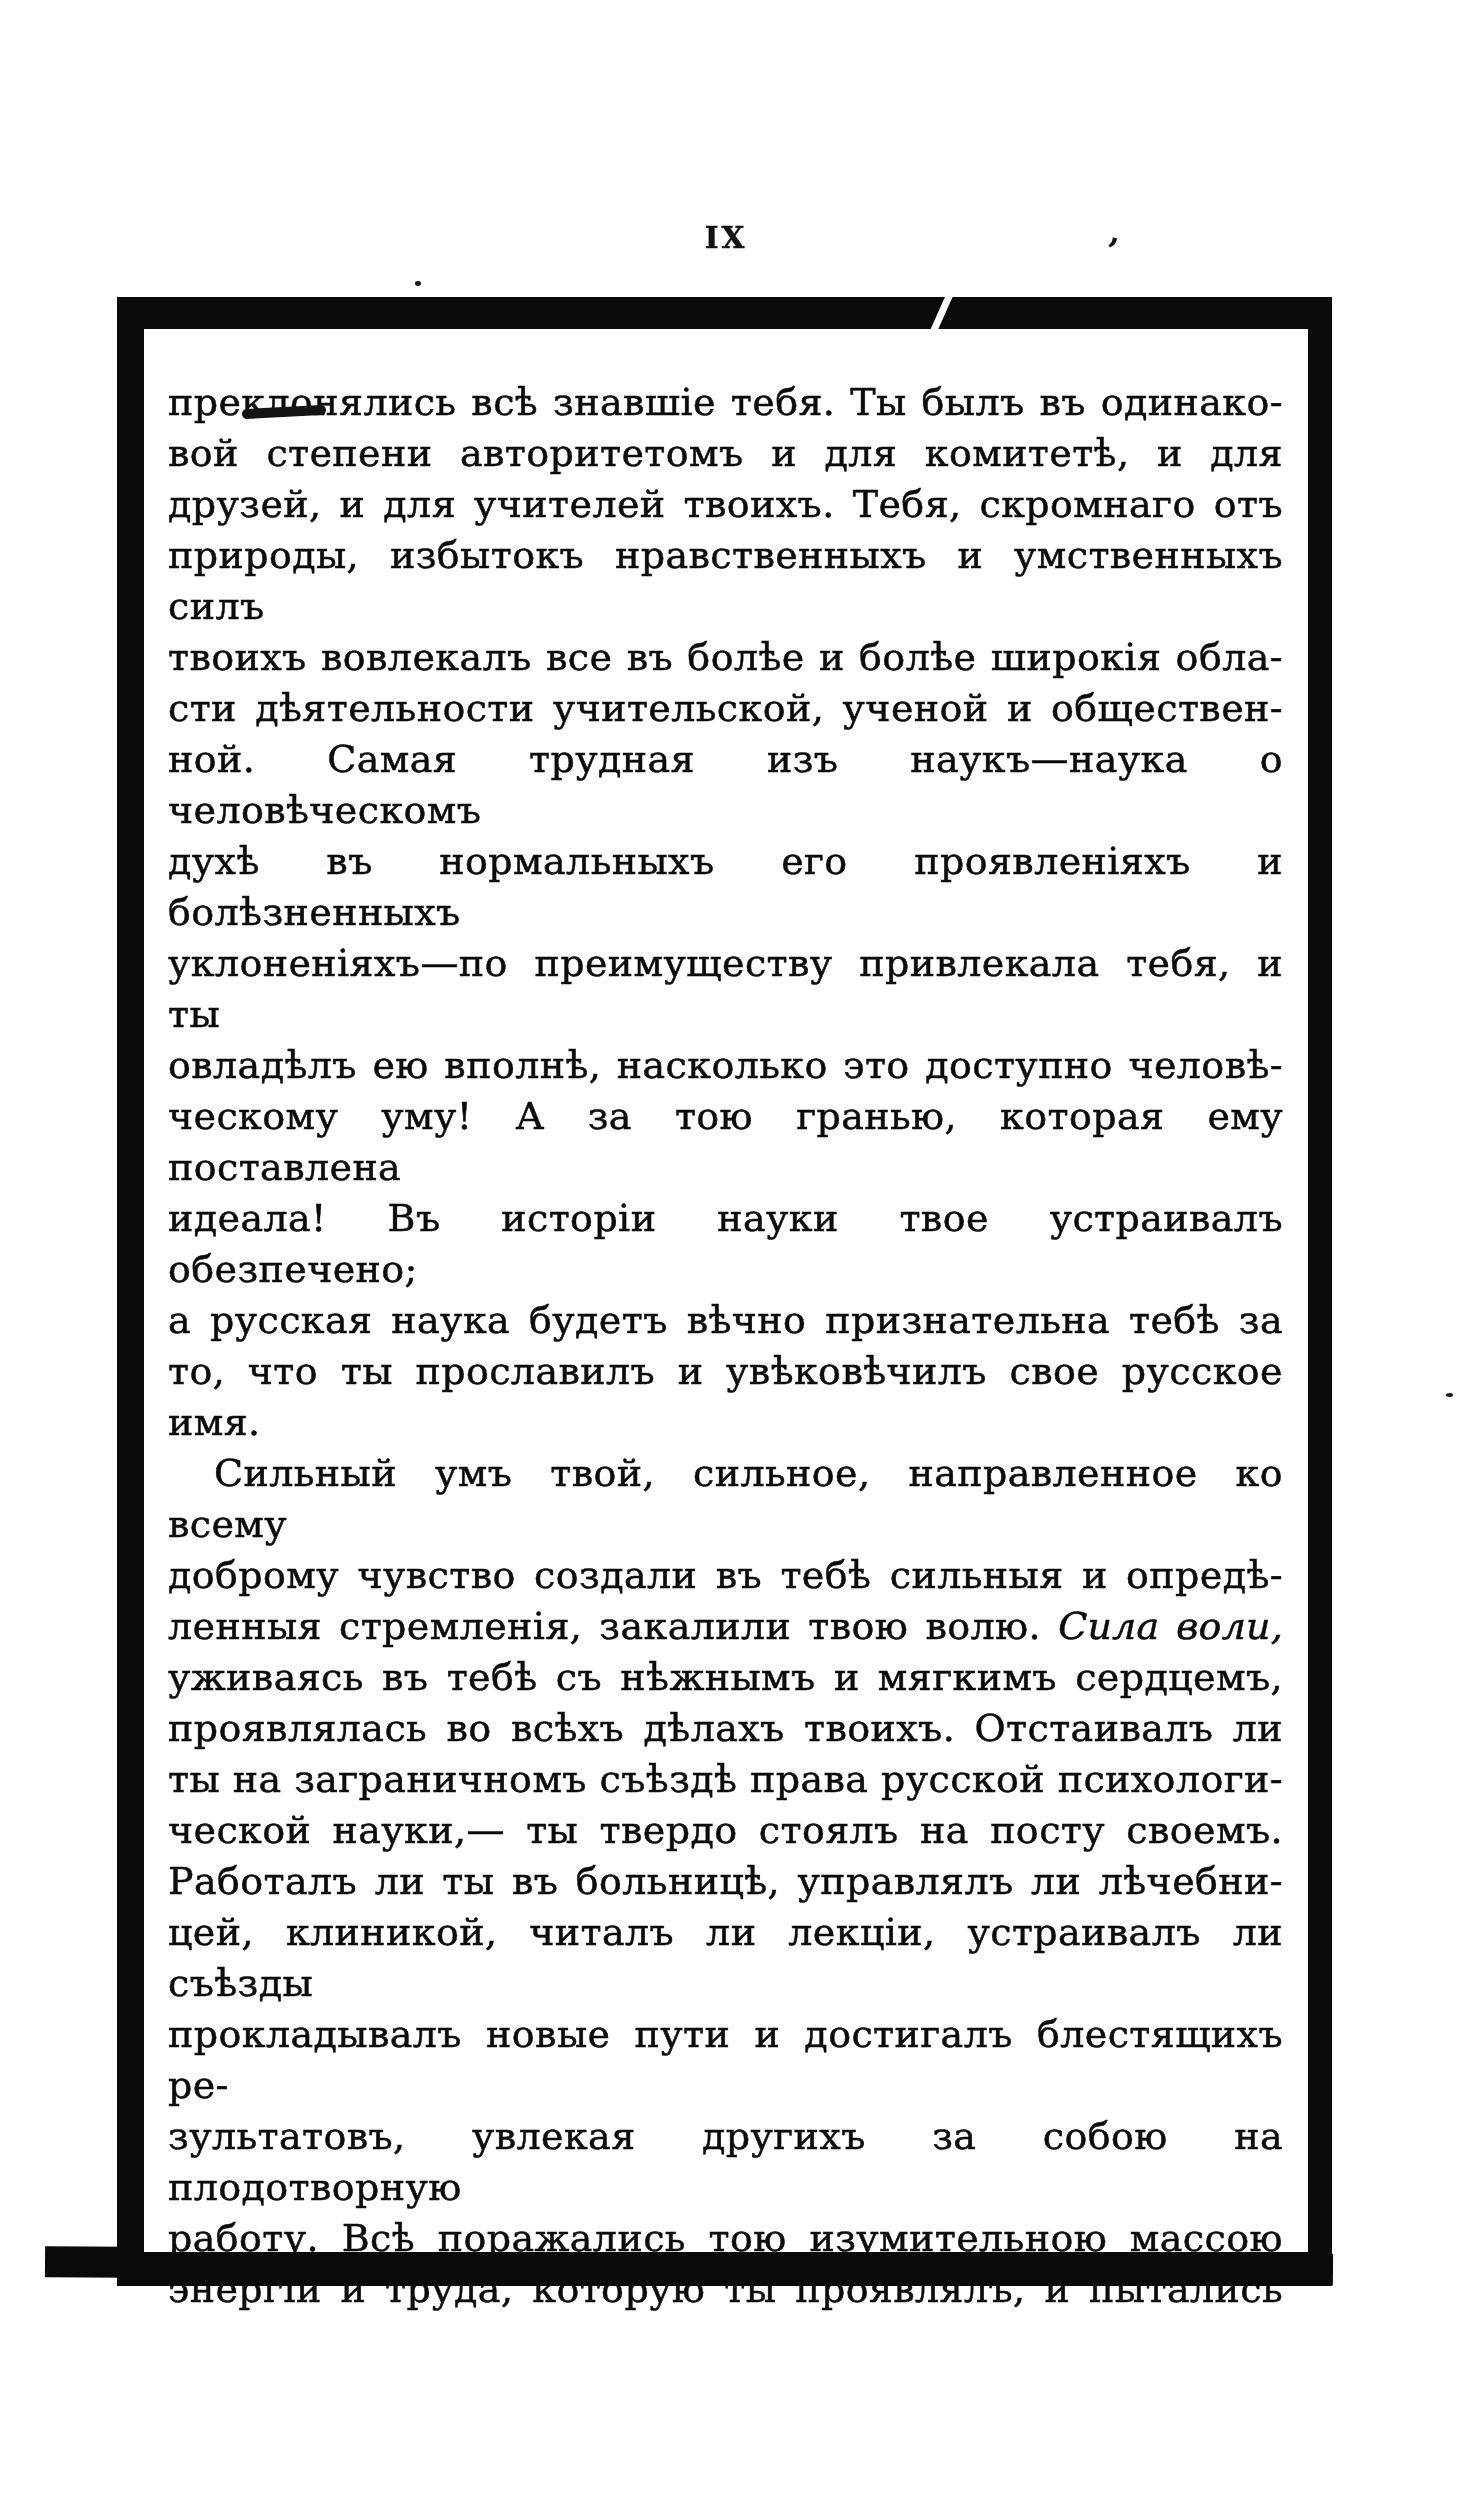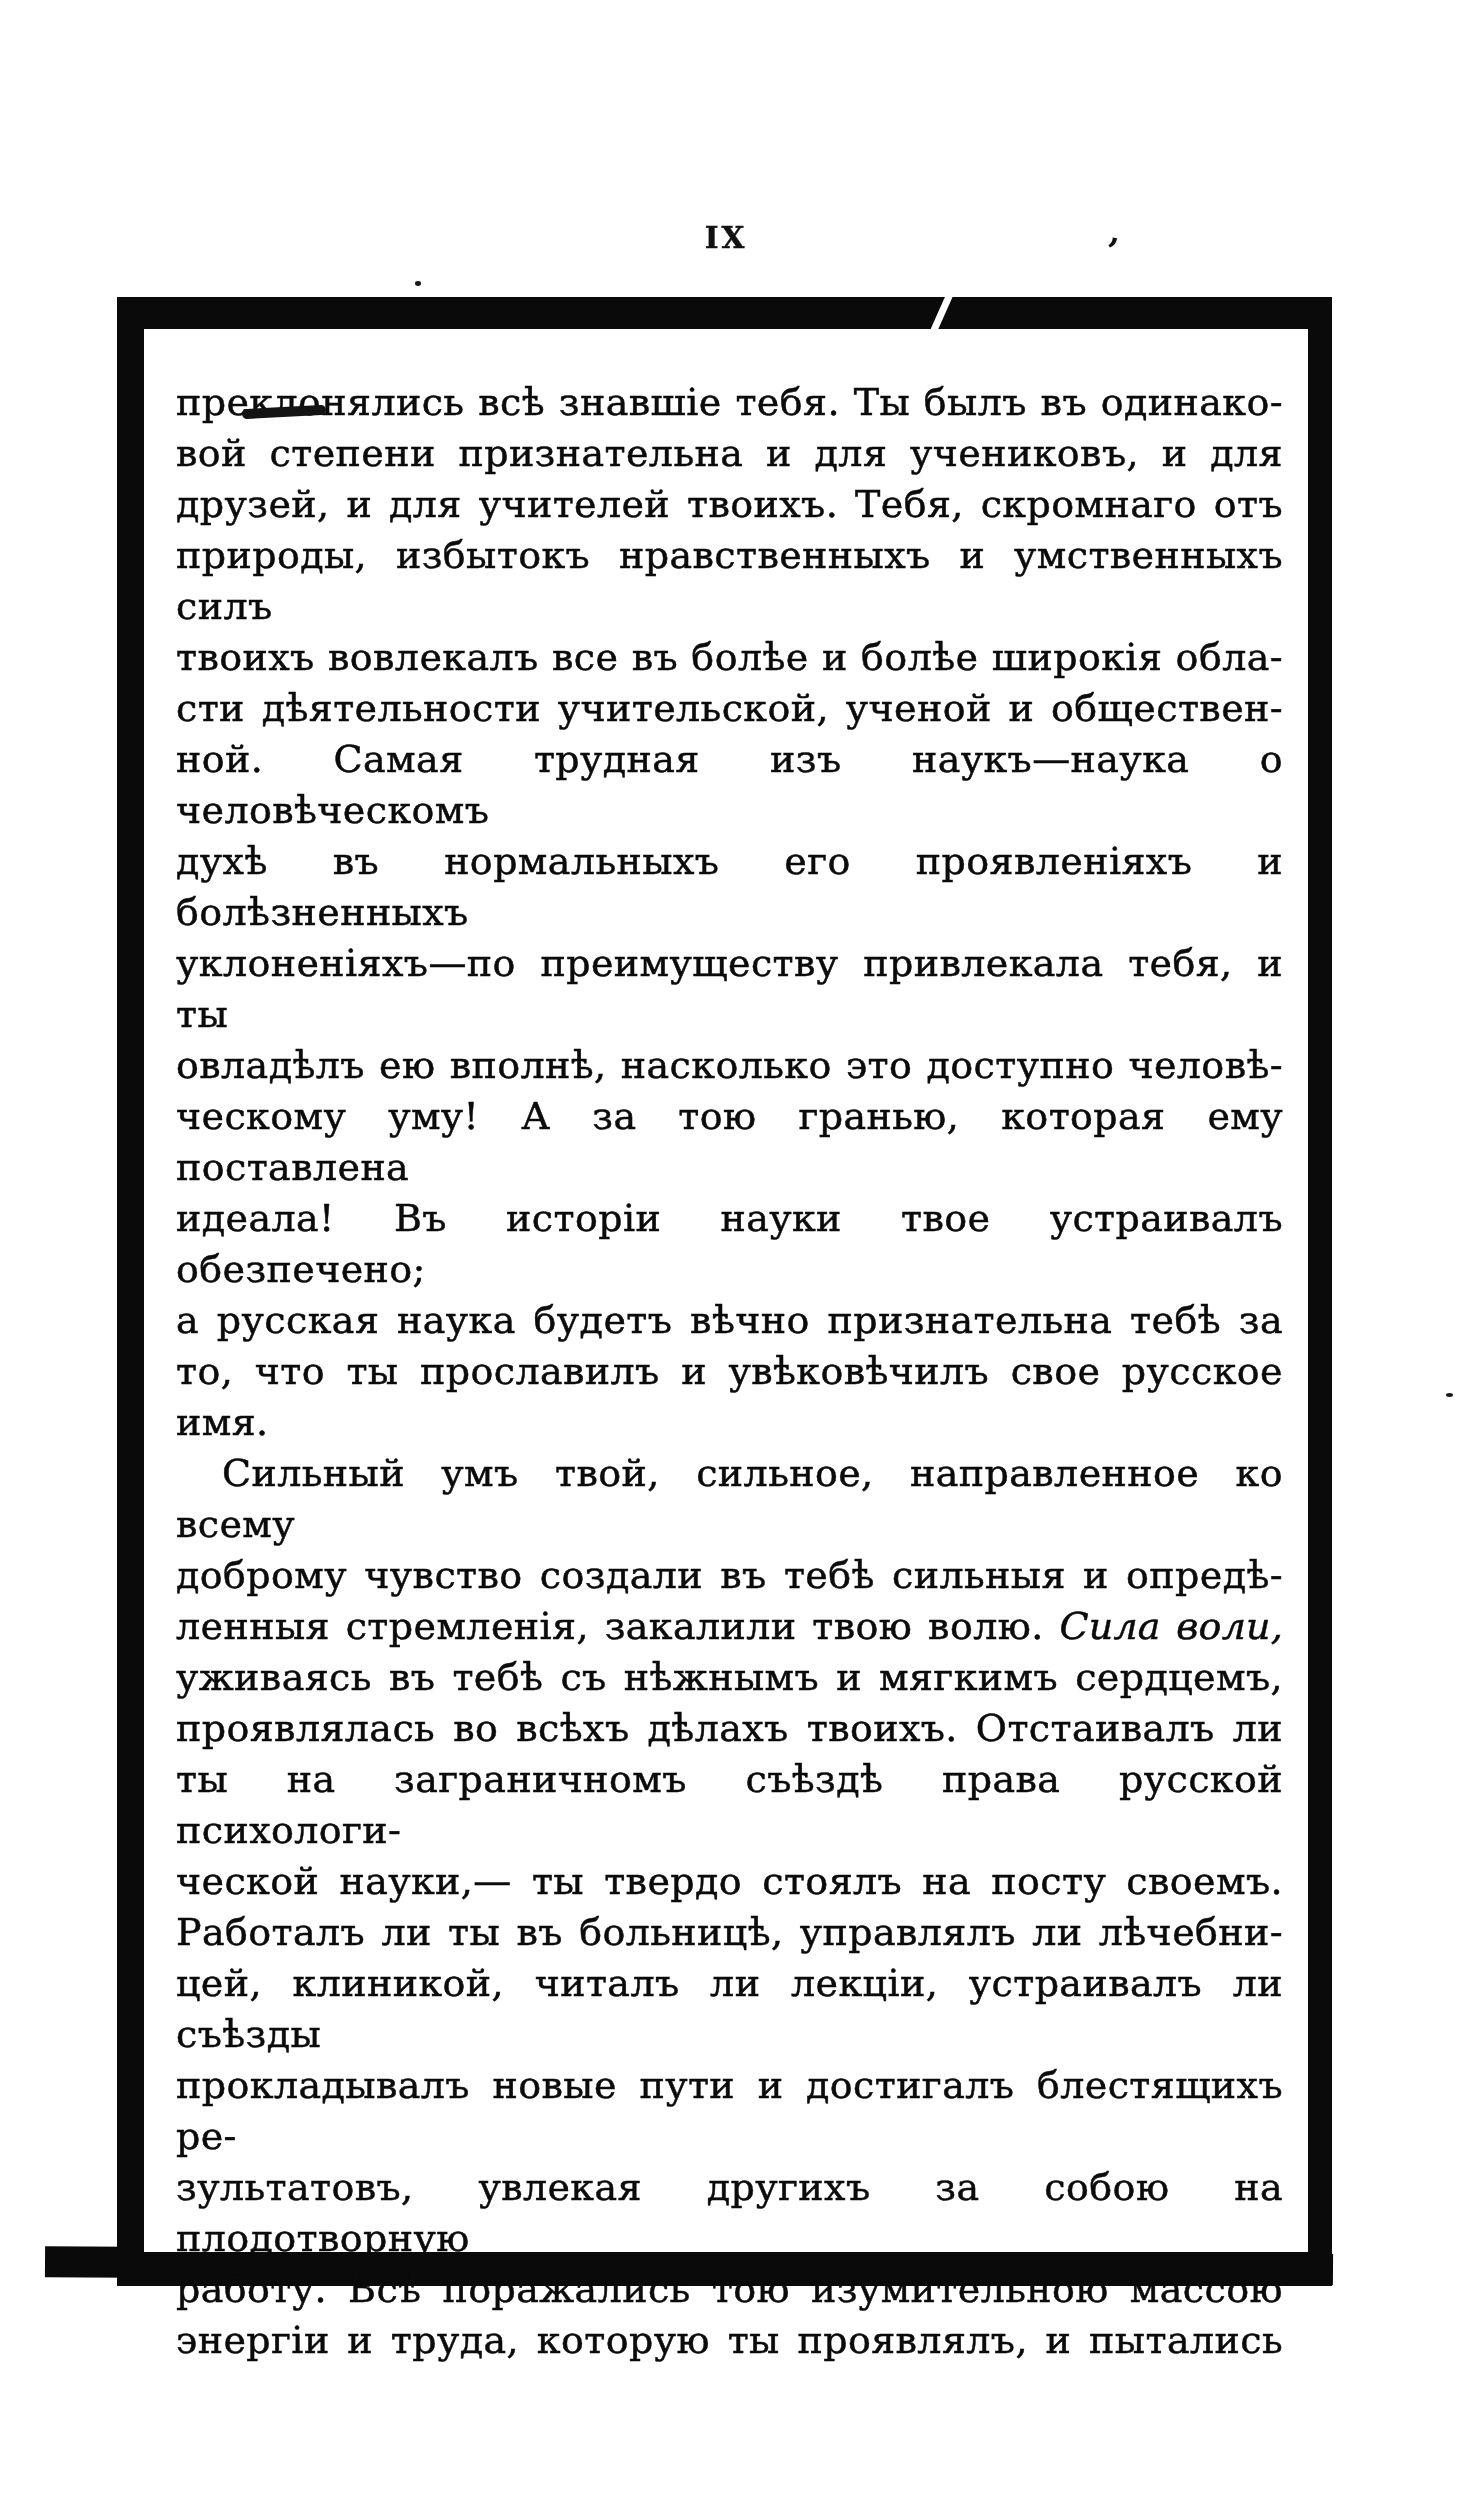--- a/index.html
+++ b/index.html
@@ -12,21 +12,21 @@
         box-sizing:border-box;background:#fff;
         border-style:solid;border-color:#0a0a0a;
         border-top-width:32px;border-right-width:24px;border-bottom-width:34px;border-left-width:27px;}
   .bottom-overhang{position:absolute;left:45px;top:2254px;width:1288px;height:31px;
         background:#0a0a0a;transform:rotate(0.35deg);transform-origin:right center;}
   .border-scratch{position:absolute;left:937px;top:291px;width:6.7px;height:49px;
         background:#fff;transform:rotate(24deg);}
   .text-column{position:absolute;left:168px;top:377px;width:1115px;
         font-size:38px;line-height:51px;letter-spacing:0.4px;
         -webkit-text-stroke:0.5px #0b0b0b;}
-  .line{text-align:justify;text-align-last:justify;white-space:normal;margin-left:8px;}
+  .line{text-align:justify;text-align-last:justify;white-space:normal;}
   .line.last{text-align-last:left;}
   .line.ind{text-indent:46px;}
   .line i{font-style:italic;letter-spacing:0.2px;}
   .smudge{position:absolute;left:242px;top:407px;width:84px;height:9.5px;
         background:#141414;border-radius:4.8px;transform:rotate(-3deg);}
   .speck{position:absolute;background:#1a1a1a;border-radius:50%;}
   .speck.s1{left:415px;top:281px;width:5.7px;height:4.8px;}
   .speck.s2{left:1446px;top:1393px;width:6.7px;height:3.8px;}
   .speck.s3{left:208px;top:1038px;width:3.8px;height:8.6px;border-radius:1.9px;}
   .comma-mark{position:absolute;left:1110px;top:213px;font-size:32px;font-weight:bold;
@@ -45,21 +45,21 @@
   <div class="speck s3"></div>
 
   <div class="bottom-overhang"></div>
 
   <div class="frame"></div>
 
   <div class="border-scratch"></div>
 
   <div class="text-column">
       <div class="line"><span>преклонялись всѣ знавшіе тебя. Ты былъ въ одинако-</span></div>
-      <div class="line"><span>вой степени признательна и для учениковъ, и для</span></div>
+      <div class="line"><span>вой степени авторитетомъ и для комитетѣ, и для</span></div>
       <div class="line"><span>друзей, и для учителей твоихъ. Тебя, скромнаго отъ</span></div>
       <div class="line"><span>природы, избытокъ нравственныхъ и умственныхъ силъ</span></div>
       <div class="line"><span>твоихъ вовлекалъ все въ болѣе и болѣе широкія обла-</span></div>
       <div class="line"><span>сти дѣятельности учительской, ученой и обществен-</span></div>
       <div class="line"><span>ной. Самая трудная изъ наукъ—наука о человѣческомъ</span></div>
       <div class="line"><span>духѣ въ нормальныхъ его проявленіяхъ и болѣзненныхъ</span></div>
       <div class="line"><span>уклоненіяхъ—по преимуществу привлекала тебя, и ты</span></div>
       <div class="line"><span>овладѣлъ ею вполнѣ, насколько это доступно человѣ-</span></div>
       <div class="line"><span>ческому уму! А за тою гранью, которая ему поставлена</span></div>
       <div class="line"><span>идеала! Въ исторіи науки твое устраивалъ обезпечено;</span></div>

